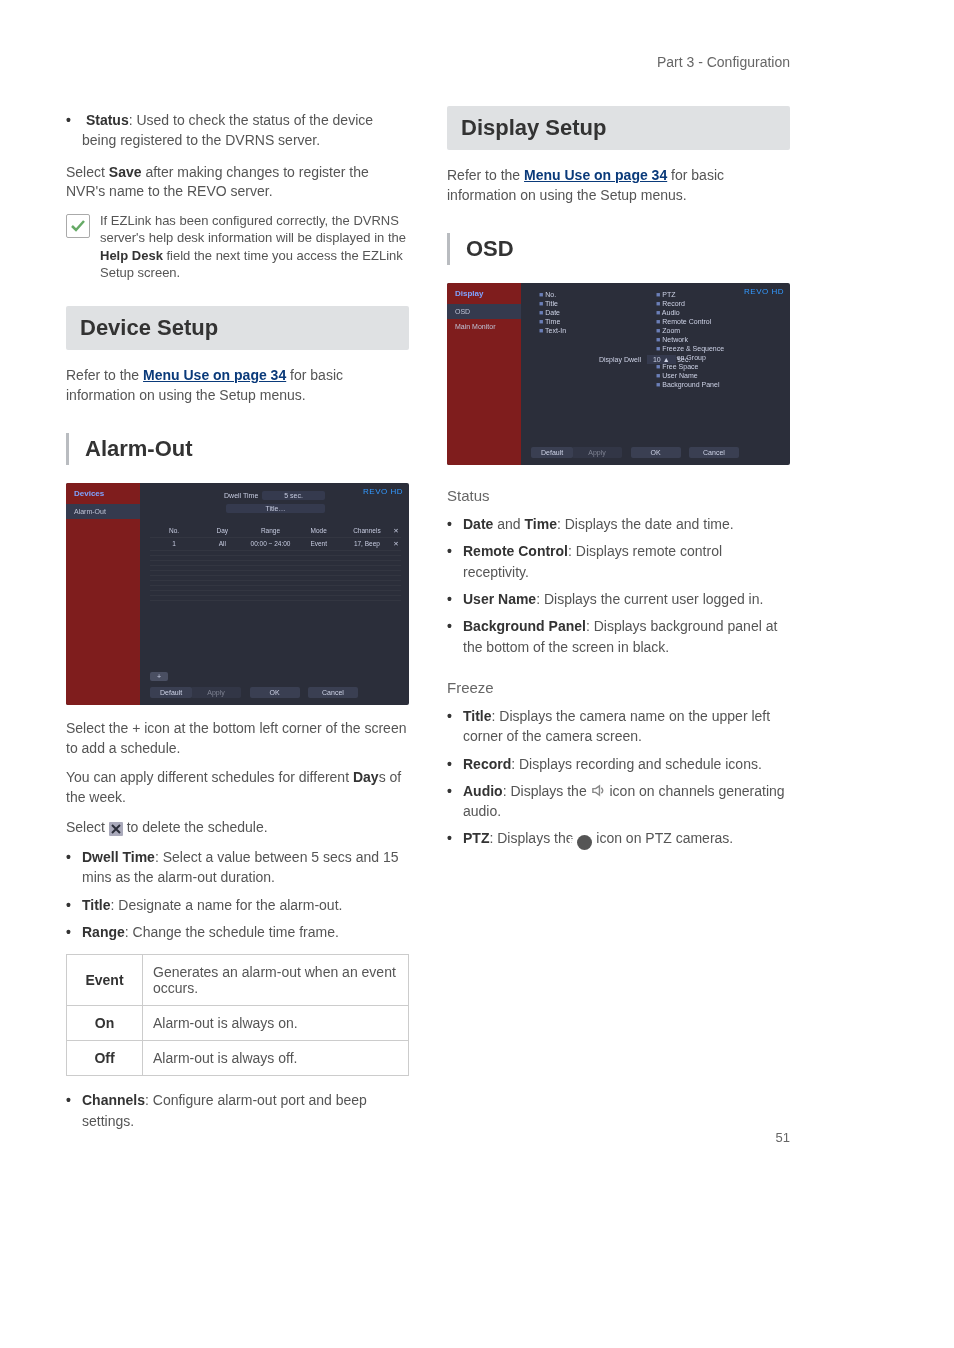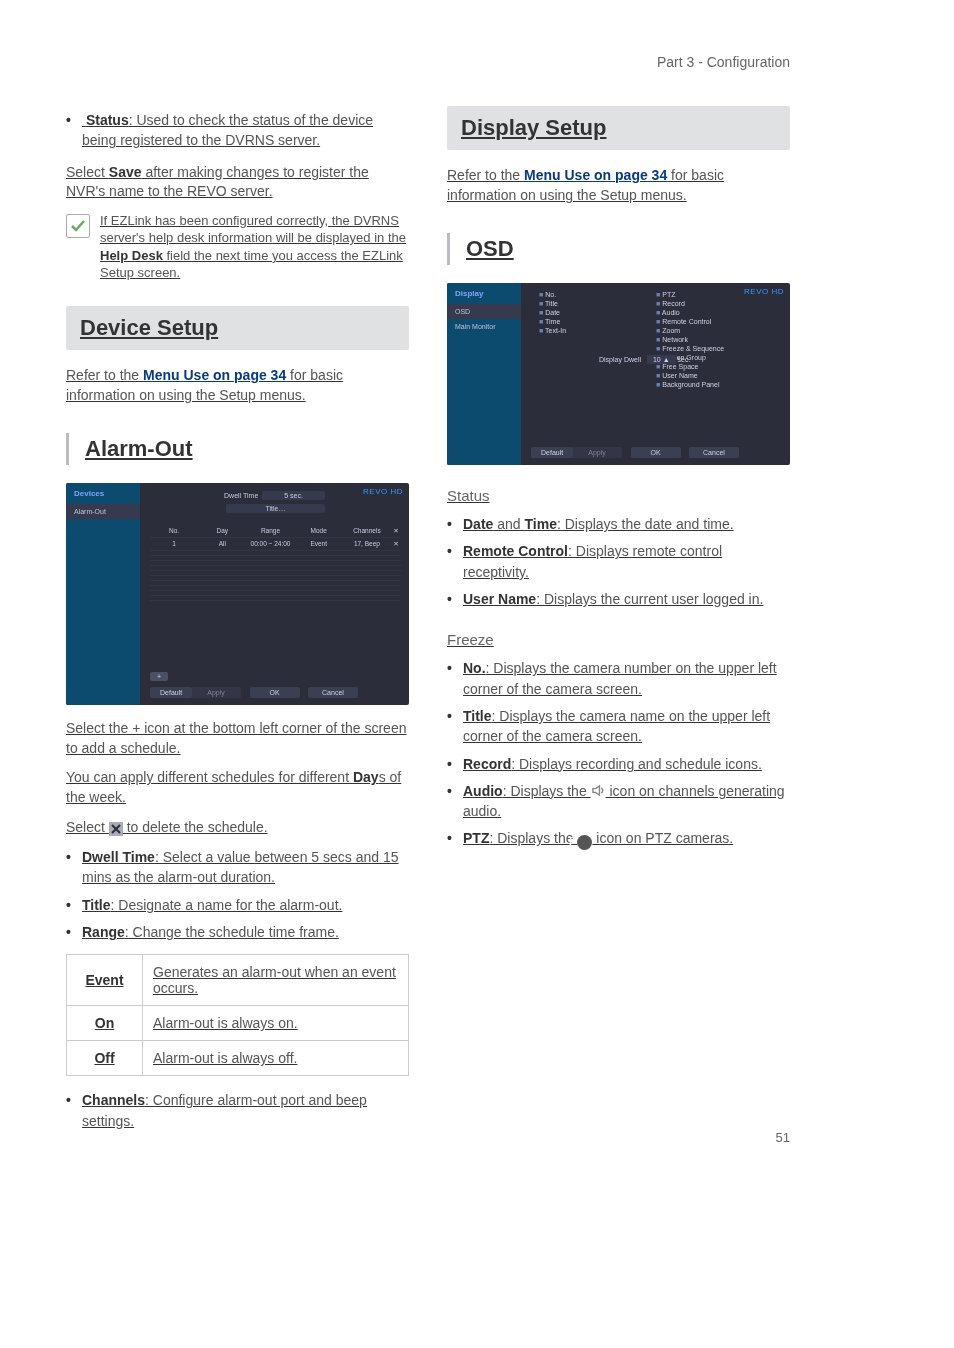--- a/index.html
+++ b/index.html
@@ -20,21 +20,21 @@
     top: 54px;
     right: 66px;
     font-size: 14px;
     color: #666;
   }
   .columns {
     display: flex;
     gap: 38px;
     margin-top: 52px;
   }
-  .col { flex: 1; min-width: 0; text-decoration: underline; }
+  .col { flex: 1; min-width: 0; }
   .p, .para { font-size: 14px; line-height: 1.4; color: #555; }
   .p { margin: 0 0 10px 0; }
   b { color: #333; font-weight: bold; }
   a.link { color: #0a3a7a; text-decoration: underline; font-weight: bold; }
   ul.bullets { list-style: none; padding: 0; margin: 4px 0 12px 0; }
   ul.bullets li { font-size: 14px; line-height: 1.45; color: #555; margin-bottom: 7px; padding-left: 16px; text-indent: -16px; }
   ul.bullets li::before { content: "•"; color: #333; font-weight: bold; display: inline-block; width: 16px; text-indent: 0; }
   .section-title-large {
     background: #dfe1e3;
     font-size: 22px;
@@ -70,21 +70,21 @@
     background: #2b2e3a;
     border-radius: 2px;
     position: relative;
     overflow: hidden;
     margin-bottom: 14px;
   }
   .shot-h { height: 222px; }
   .shot-h2 { height: 182px; }
   .shot .sidebar {
     position: absolute; left:0; top:0; bottom:0; width: 74px;
-    background: #0c4a6e; font-size: 7px; color: #bec3d6;
+    background: #7f1d1d; font-size: 7px; color: #bec3d6;
   }
   .shot .sidebar .sh-title { color:#7fa3ff; font-weight:bold; padding: 6px 8px; font-size:8px;}
   .shot .sidebar .sh-item { padding: 4px 8px; font-size:7px; }
   .shot .sidebar .sh-item.active { background:#353a4e; }
   .shot .logo { position:absolute; top:4px; right:6px; color:#d33; font-weight:bold; font-size:8px; letter-spacing:0.5px;}
   .shot .logo span{color:#39f; font-weight:normal;}
   .shot .body-area { position:absolute; left:74px; right:0; top:0; bottom:0; }
   .shot .btn {
     display:inline-block; background:#3a3f52; color:#cdd2e6;
     font-size:7px; padding: 2px 10px; border-radius:2px;
@@ -384,25 +384,25 @@
             <span class="btn">Cancel</span>
           </div>
         </div>
       </div>
 
       <div class="subhead">Status</div>
       <ul class="bullets">
         <li><b>Date</b><span> and </span><b>Time</b><span>: Displays the date and time.</span></li>
         <li><b>Remote Control</b><span>: Displays remote control receptivity.</span></li>
         <li><b>User Name</b><span>: Displays the current user logged in.</span></li>
+        <li><b>Background Panel</b><span>: Displays background panel at the bottom of the screen in black.</span></li>
       </ul>
 
       <div class="subhead">Freeze</div>
       <ul class="bullets">
-        <li><b>No.</b><span>: Displays the camera number on the upper left corner of the camera screen.</span></li>
         <li><b>Title</b><span>: Displays the camera name on the upper left corner of the camera screen.</span></li>
         <li><b>Record</b><span>: Displays recording and schedule icons.</span></li>
         <li><b>Audio</b><span>: Displays the </span><span class="inline-icon">
               <svg viewBox="0 0 16 16">
                 <path d="M2 6 L5 6 L9 3 L9 13 L5 10 L2 10 Z"></path>
                 <path d="M11 5 Q14 8 11 11"></path>
               </svg>
             </span><span> icon on channels generating audio.</span></li>
         <li><b>PTZ</b><span>: Displays the </span><span class="inline-icon p-circle">P</span><span> icon on PTZ cameras.</span></li>
       </ul>

